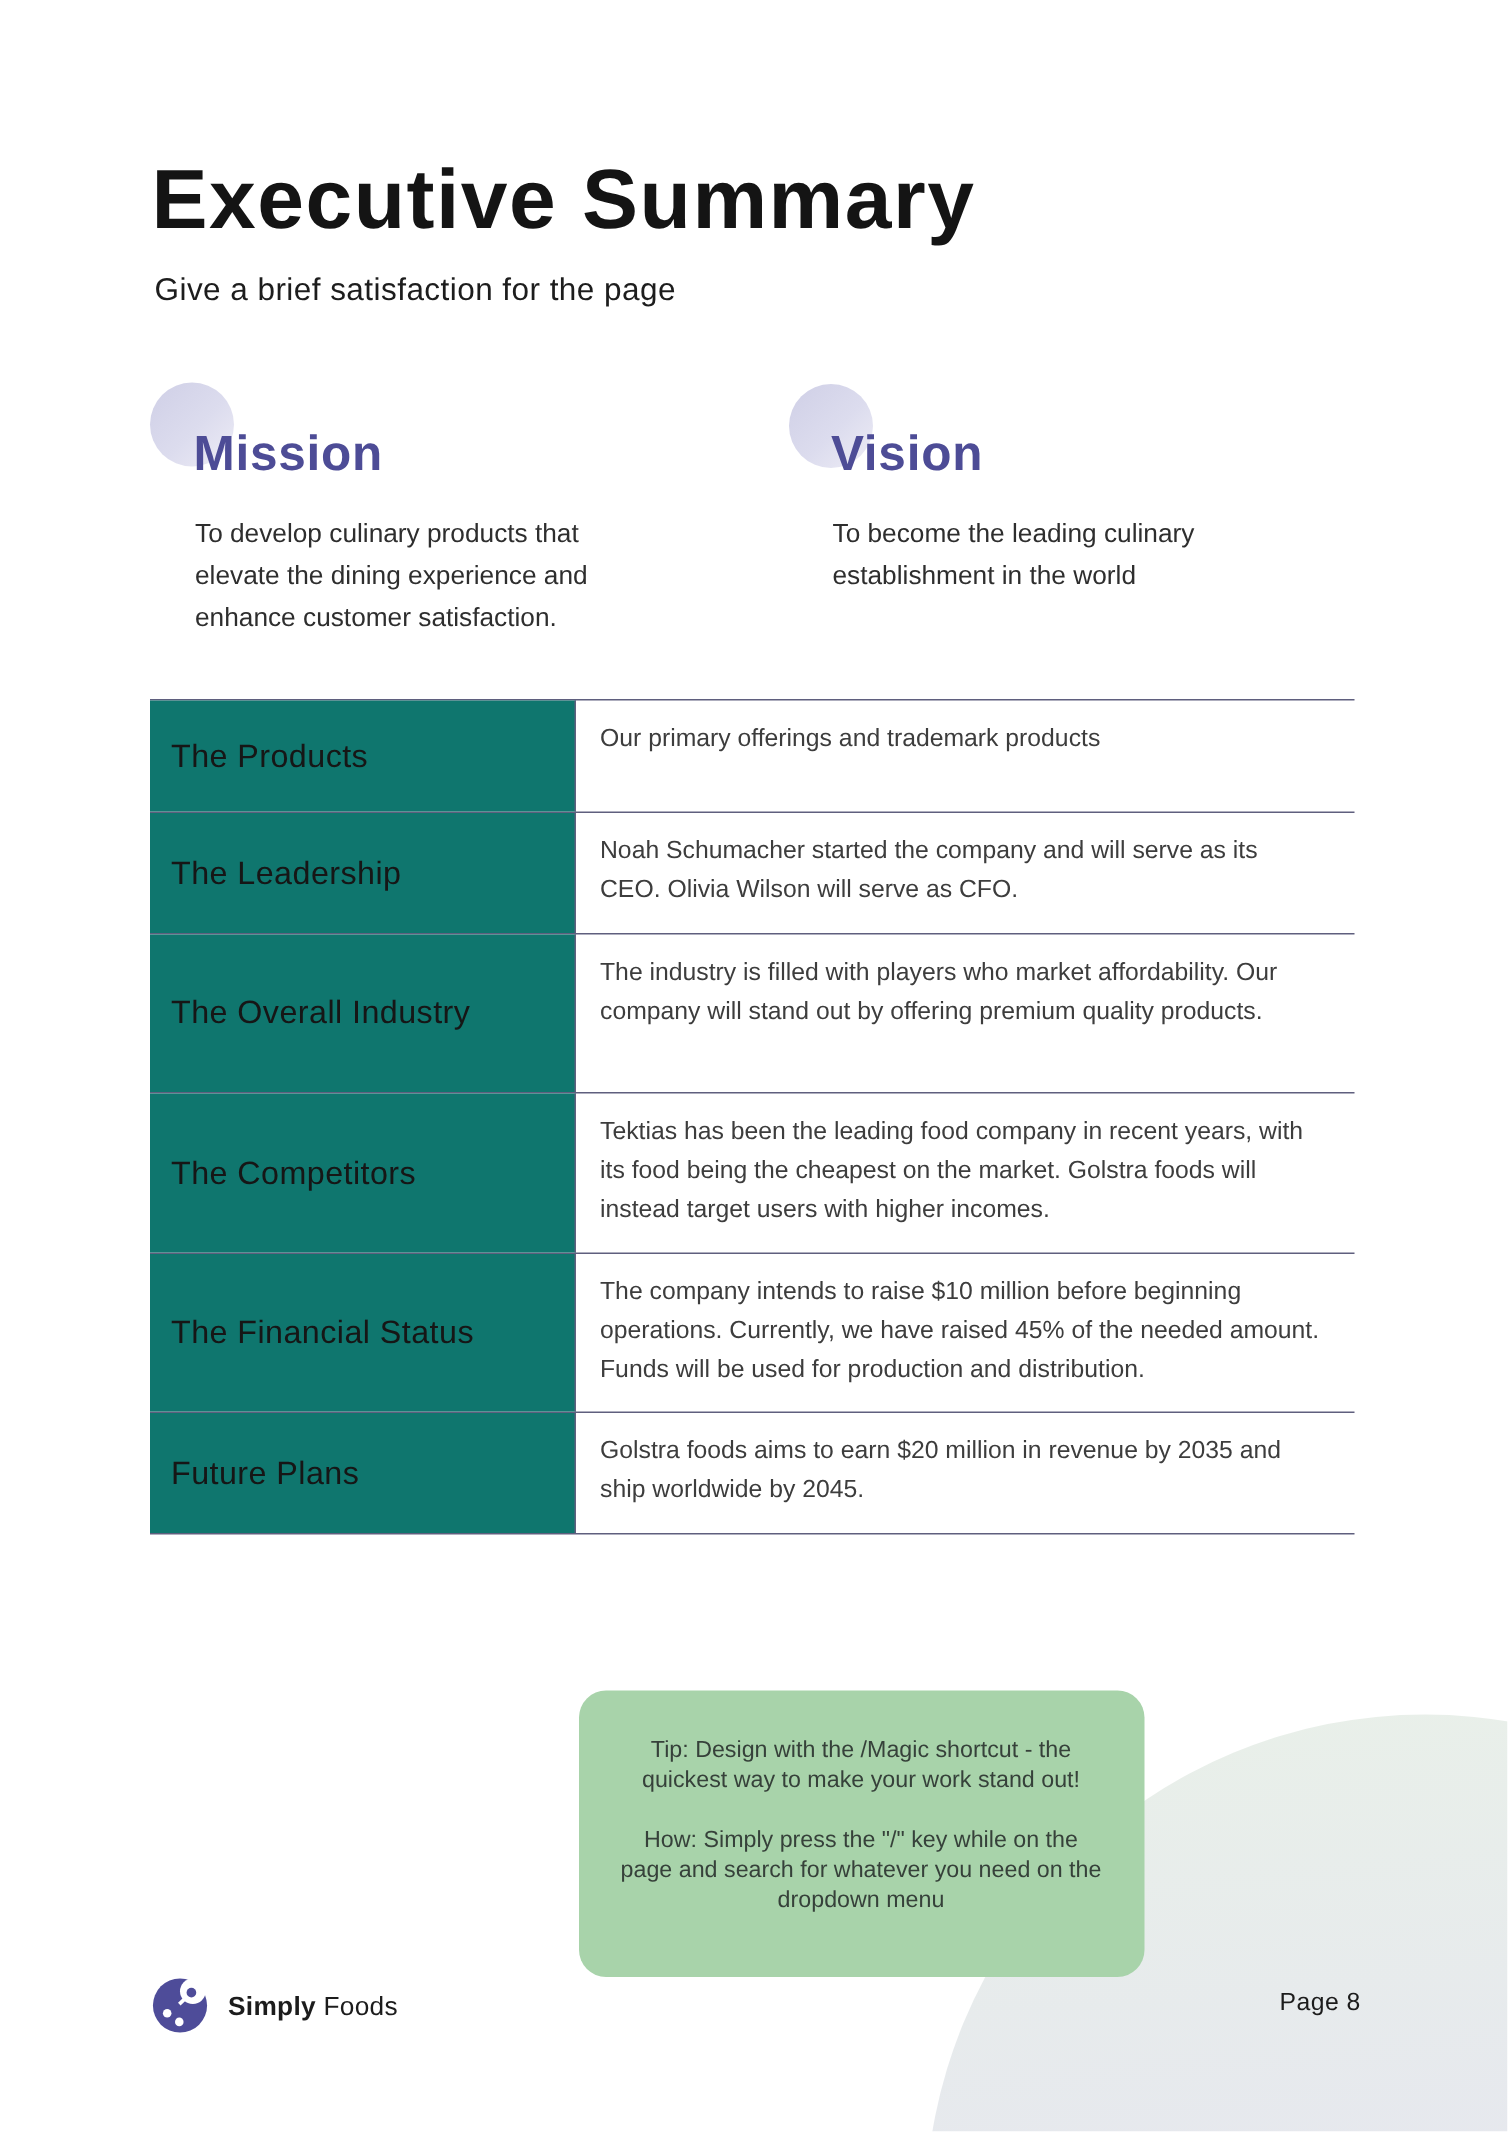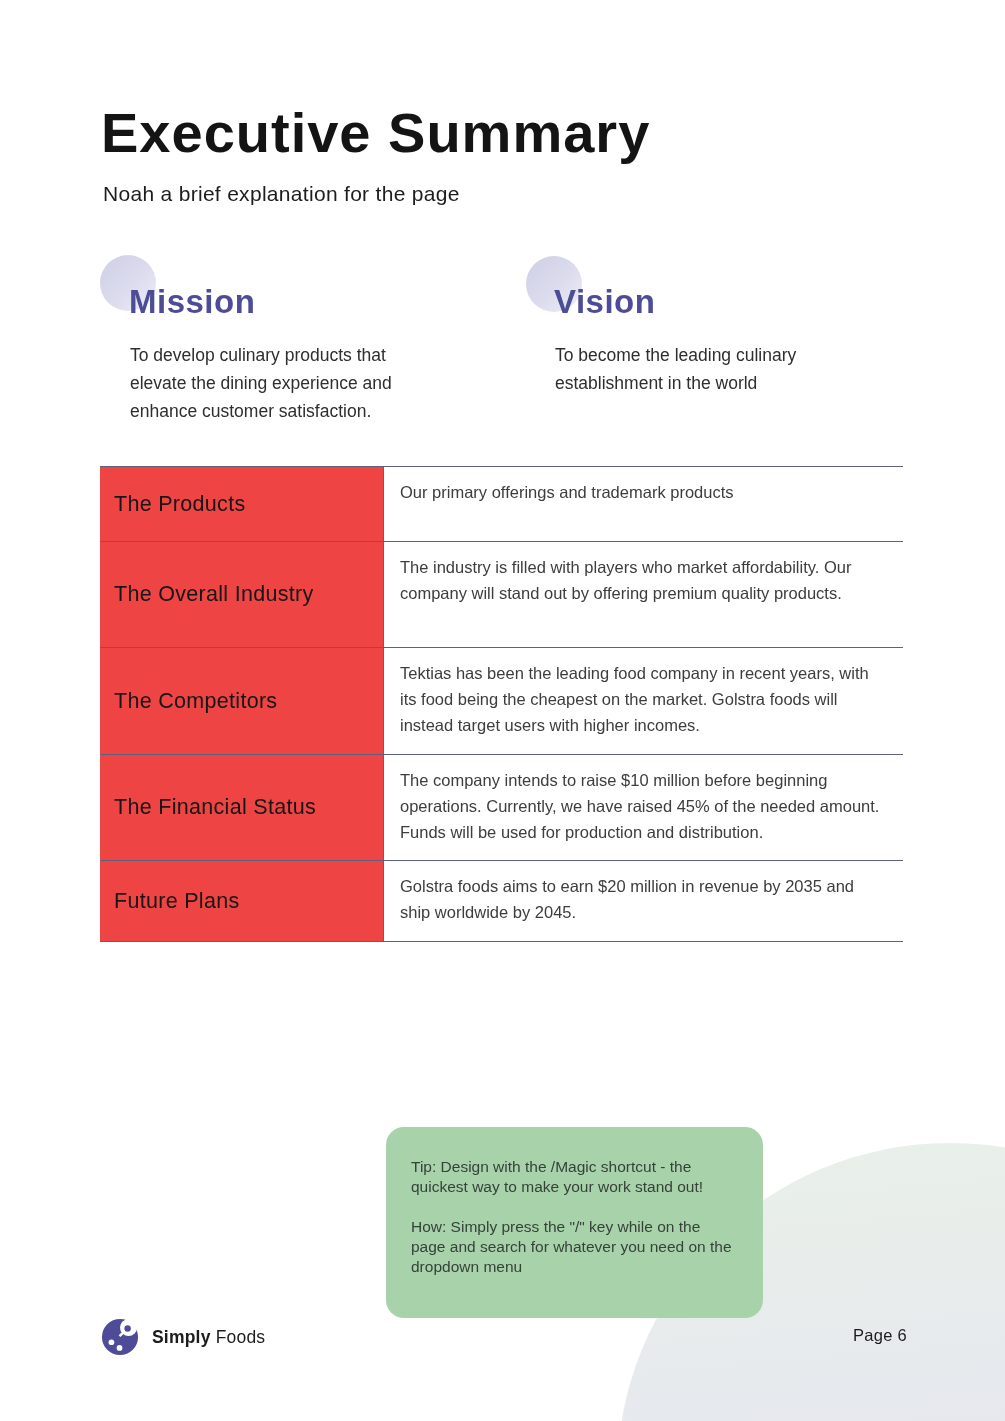--- a/index.html
+++ b/index.html
@@ -90,21 +90,21 @@
     border-top: 1.5px solid #5f5f7e;
     z-index: 2;
   }
   .t-row {
     display: flex;
     border-bottom: 1.5px solid #5f5f7e;
   }
   .t-row .label-cell {
     width: 284px;
     flex: 0 0 284px;
-    background: #ef4444;
+    background: #0f766e;
     border-right: 1.5px solid #5f5f7e;
     display: flex;
     align-items: center;
     padding: 10px 10px 10px 14px;
   }
   .t-row .label-cell span {
     font-size: 21.5px;
     font-weight: 500;
     letter-spacing: 0.3px;
     color: #161616;
@@ -136,20 +136,21 @@
     height: 191px;
     background: #a8d3aa;
     border-radius: 18px;
     padding: 30px 26px 24px 25px;
     z-index: 3;
   }
   .tip-box p {
     font-size: 15.5px;
     line-height: 20px;
     color: #36413a;
+    text-align: center;
   }
   .tip-box p + p { margin-top: 20px; }
 
   
   .footer-brand {
     position: absolute;
     left: 101px;
     top: 1318px;
     display: flex;
     align-items: center;
@@ -175,37 +176,45 @@
   }
 </style>
 </head>
 <body>
 
 <div class="page">
 
   <div class="bg-circle"></div>
 
   <h1 class="page-title">Executive Summary</h1>
-  <div class="page-subtitle">Noah a brief explanation for the page</div>
+  <div class="page-subtitle">Give a brief satisfaction for the page</div>
 
   <div class="deco-circle mission"></div>
   <h2 class="section-heading mission">Mission</h2>
   <p class="section-body mission">To develop culinary products that elevate the dining experience and enhance customer satisfaction.</p>
 
   <div class="deco-circle vision"></div>
   <h2 class="section-heading vision">Vision</h2>
   <p class="section-body vision">To become the leading culinary establishment in the world</p>
 
   <div class="summary-table">
     <div class="t-row row-h-products">
       <div class="label-cell">
           <span>The Products</span>
         </div>
       <div class="desc-cell">
           <span>Our primary offerings and trademark products</span>
+        </div>
+    </div>
+    <div class="t-row row-h-leadership">
+      <div class="label-cell">
+          <span>The Leadership</span>
+        </div>
+      <div class="desc-cell">
+          <span>Noah Schumacher started the company and will serve as its CEO. Olivia Wilson will serve as CFO.</span>
         </div>
     </div>
     <div class="t-row row-h-industry">
       <div class="label-cell">
           <span>The Overall Industry</span>
         </div>
       <div class="desc-cell">
           <span>The industry is filled with players who market affordability. Our company will stand out by offering premium quality products.</span>
         </div>
     </div>
@@ -245,15 +254,15 @@
       <circle cx="20" cy="20" r="19" fill="#4e4c99"></circle>
       <circle cx="29" cy="10" r="9" fill="#ffffff"></circle>
       <line x1="28" y1="11" x2="19.5" y2="19" stroke="#ffffff" stroke-width="2.6"></line>
       <circle cx="28" cy="11" r="3.4" fill="#4e4c99"></circle>
       <circle cx="11" cy="25.5" r="3" fill="#ffffff"></circle>
       <circle cx="19.5" cy="31.5" r="3" fill="#ffffff"></circle>
     </svg>
     <div class="brand-text"><span class="bold">Simply</span><span> Foods</span></div>
   </div>
 
-  <div class="page-number">Page 6</div>
+  <div class="page-number">Page 8</div>
 
 </div>
 
 </body></html>

